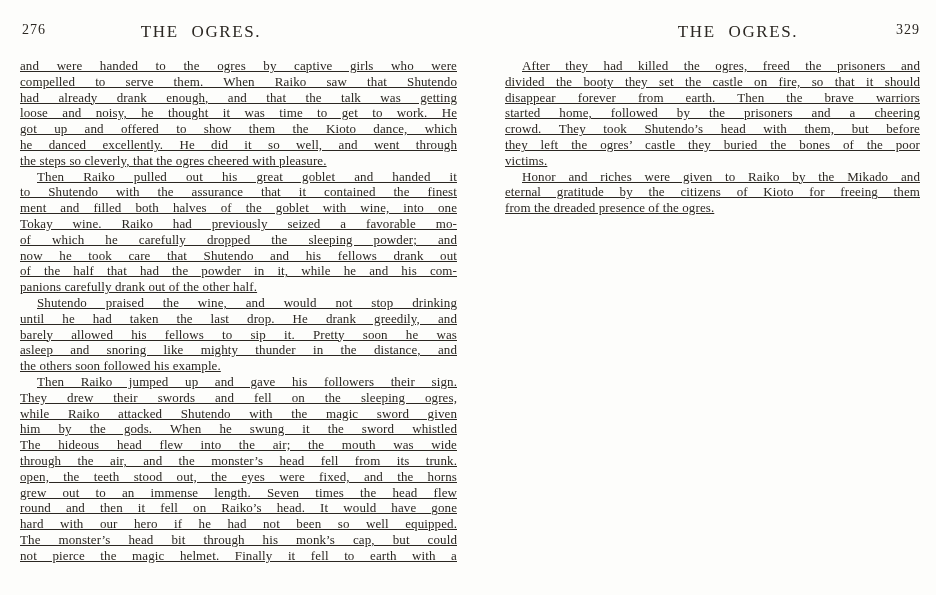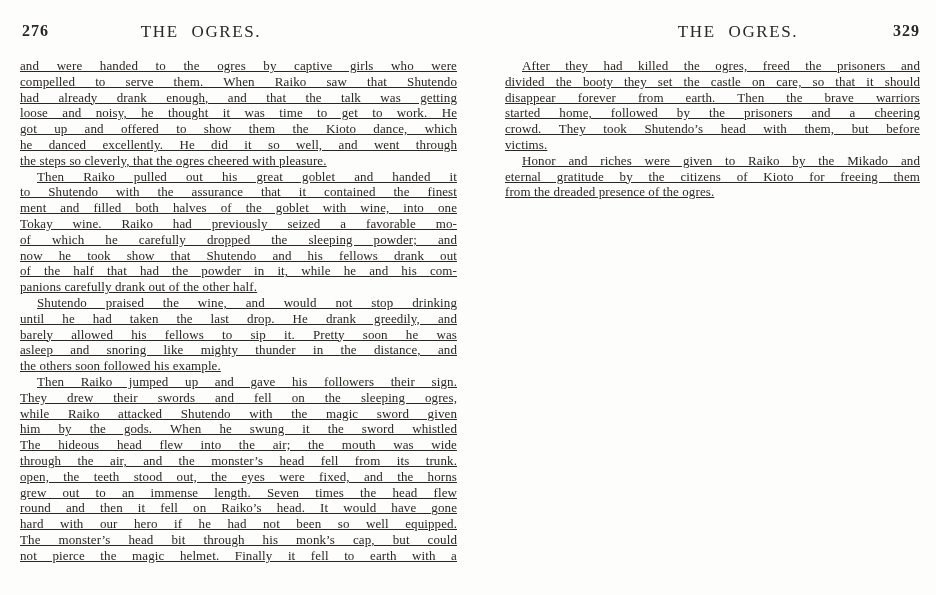--- a/index.html
+++ b/index.html
@@ -41,23 +41,22 @@
     letter-spacing: 1.6px;
     word-spacing: 7px;
     white-space: nowrap;
     color: var(--ink);
   }
   .page-left  .running-title { left: 181px; }
   .page-right .running-title { left: 233px; }
   .page-number {
     position: absolute;
     top: 0;
-    font-size: 16px;
+    font-size: 14px;
     letter-spacing: 1px;
-    font-weight: bold;
   }
   .page-left  .page-number { left: 2px; }
   .page-right .page-number { right: 0; }
 
   .page-body {
     margin-top: 21px;
     font-size: 13px;
     line-height: 15.8px;
     letter-spacing: 0.1px;
     text-decoration: underline;
@@ -90,21 +89,21 @@
           <div class="line">got up and offered to show them the Kioto dance, which</div>
           <div class="line">he danced excellently. He did it so well, and went through</div>
           <div class="line para-end">the steps so cleverly, that the ogres cheered with pleasure.</div>
         </div>
         <div class="paragraph">
           <div class="line first-indent">Then Raiko pulled out his great goblet and handed it</div>
           <div class="line">to Shutendo with the assurance that it contained the finest</div>
           <div class="line">ment and filled both halves of the goblet with wine, into one</div>
           <div class="line">Tokay wine. Raiko had previously seized a favorable mo-</div>
           <div class="line">of which he carefully dropped the sleeping powder; and</div>
-          <div class="line">now he took show that Shutendo and his fellows drank out</div>
+          <div class="line">now he took care that Shutendo and his fellows drank out</div>
           <div class="line">of the half that had the powder in it, while he and his com-</div>
           <div class="line para-end">panions carefully drank out of the other half.</div>
         </div>
         <div class="paragraph">
           <div class="line first-indent">Shutendo praised the wine, and would not stop drinking</div>
           <div class="line">until he had taken the last drop. He drank greedily, and</div>
           <div class="line">barely allowed his fellows to sip it. Pretty soon he was</div>
           <div class="line">asleep and snoring like mighty thunder in the distance, and</div>
           <div class="line para-end">the others soon followed his example.</div>
         </div>
@@ -126,24 +125,25 @@
   </div>
 
   <div class="page page-right">
     <div class="page-header">
       <span class="running-title">THE OGRES.</span>
       <span class="page-number">329</span>
     </div>
     <div class="page-body">
         <div class="paragraph">
           <div class="line first-indent">After they had killed the ogres, freed the prisoners and</div>
-          <div class="line">divided the booty they set the castle on care, so that it should</div>
+          <div class="line">divided the booty they set the castle on fire, so that it should</div>
           <div class="line">disappear forever from earth. Then the brave warriors</div>
           <div class="line">started home, followed by the prisoners and a cheering</div>
           <div class="line">crowd. They took Shutendo’s head with them, but before</div>
+          <div class="line">they left the ogres’ castle they buried the bones of the poor</div>
           <div class="line para-end">victims.</div>
         </div>
         <div class="paragraph">
           <div class="line first-indent">Honor and riches were given to Raiko by the Mikado and</div>
           <div class="line">eternal gratitude by the citizens of Kioto for freeing them</div>
           <div class="line para-end">from the dreaded presence of the ogres.</div>
         </div>
       </div>
   </div>
 

